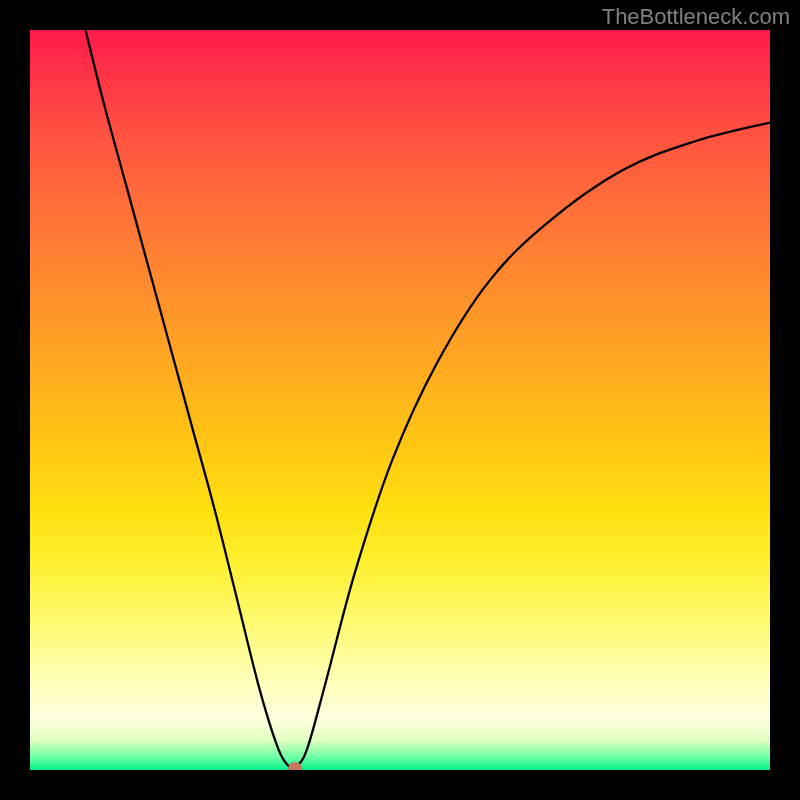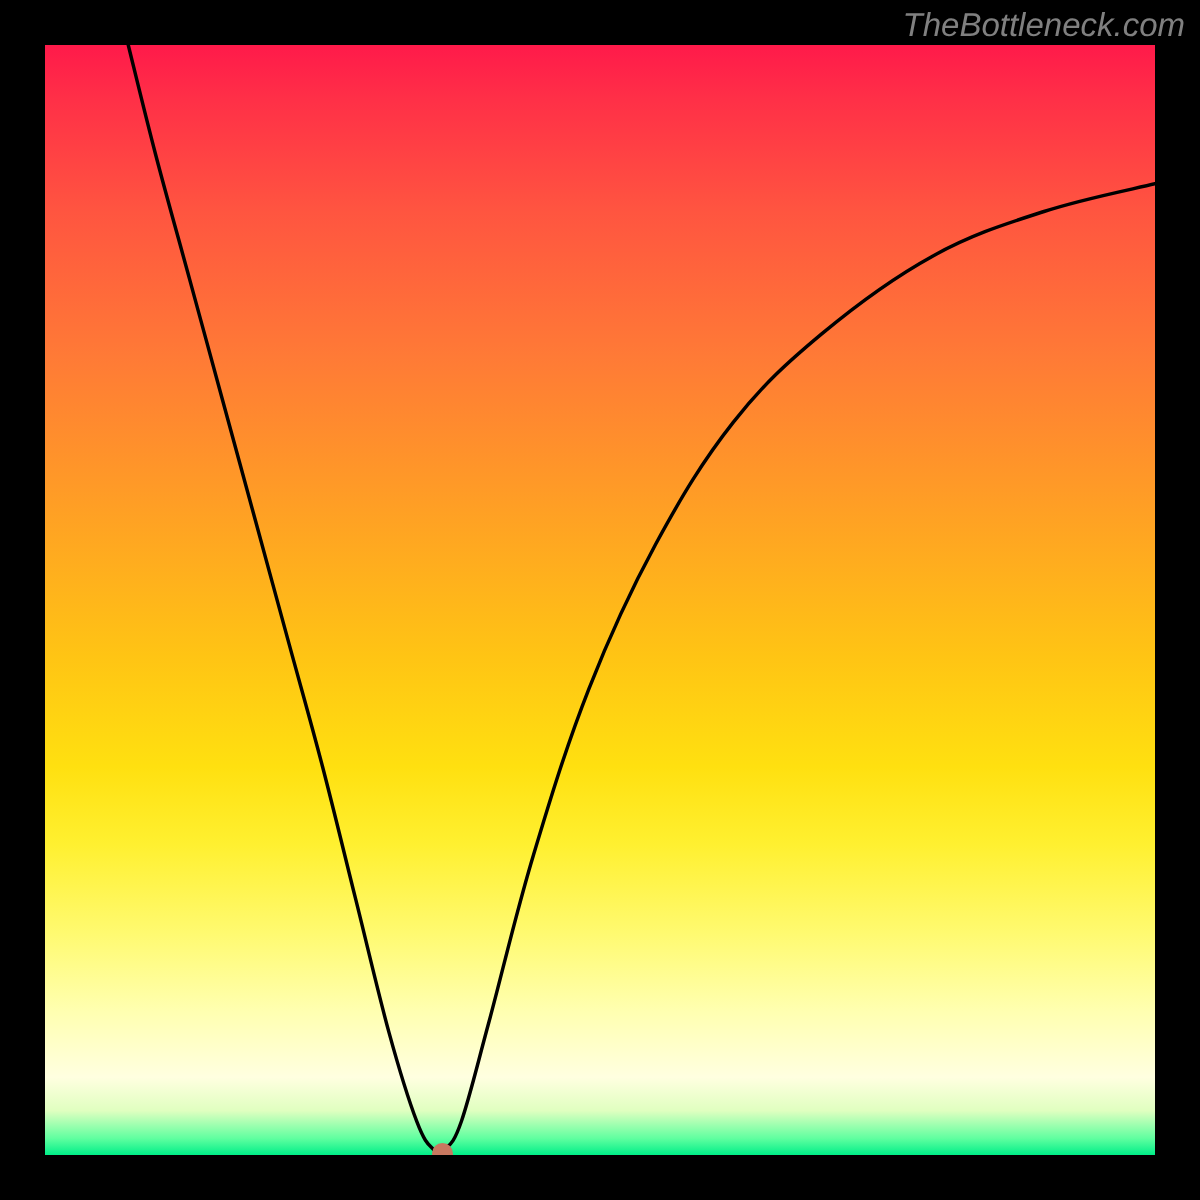--- a/index.html
+++ b/index.html
@@ -13,21 +13,20 @@
   }
   .watermark {
     position: absolute;
     top: 4px;
     right: 10px;
     color: #808080;
     font-family: Arial, sans-serif;
     font-size: 22px;
     z-index: 10;
     letter-spacing: 0px;
-    font-style: italic;
   }
   .plot-area {
     position: absolute;
     left: 30px;
     top: 30px;
     width: 740px;
     height: 740px;
     overflow: hidden;
   }
   .gradient-bg {

